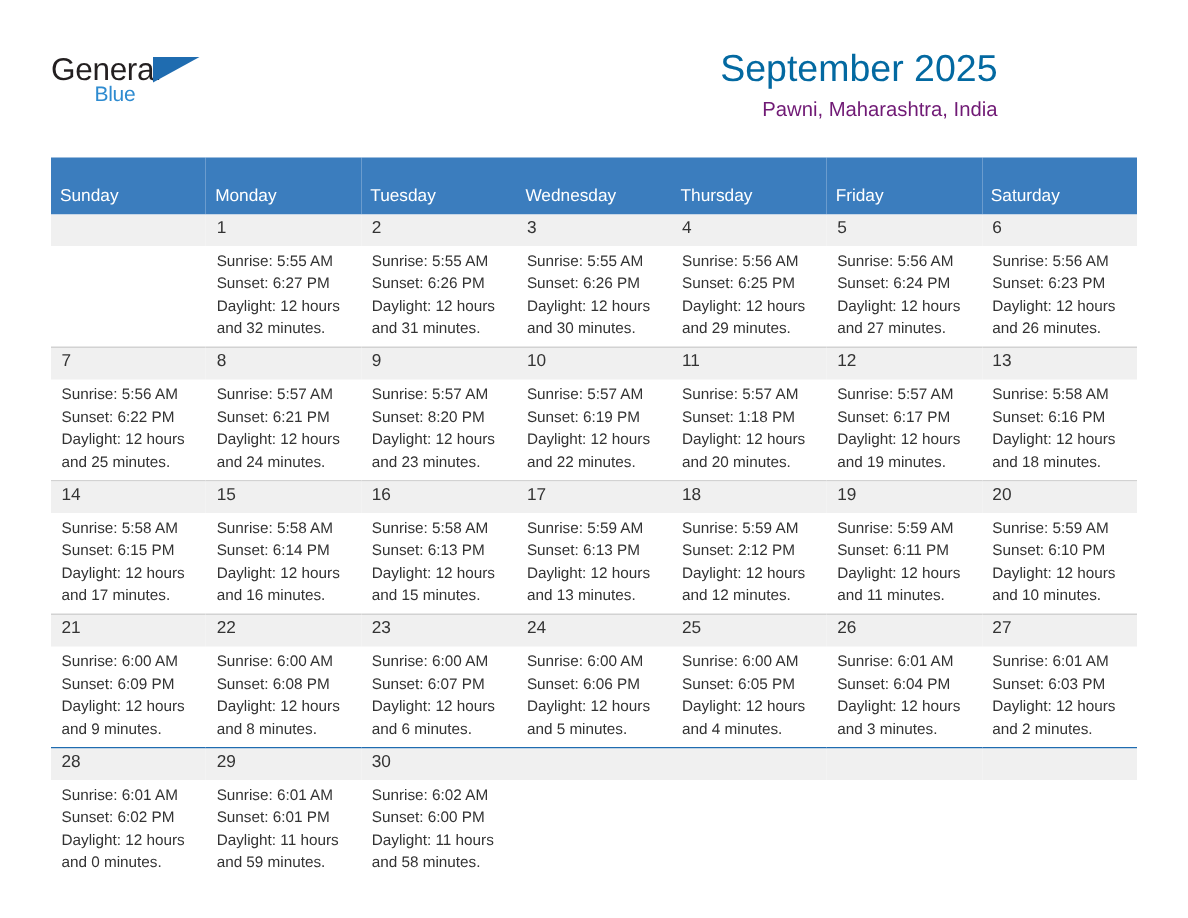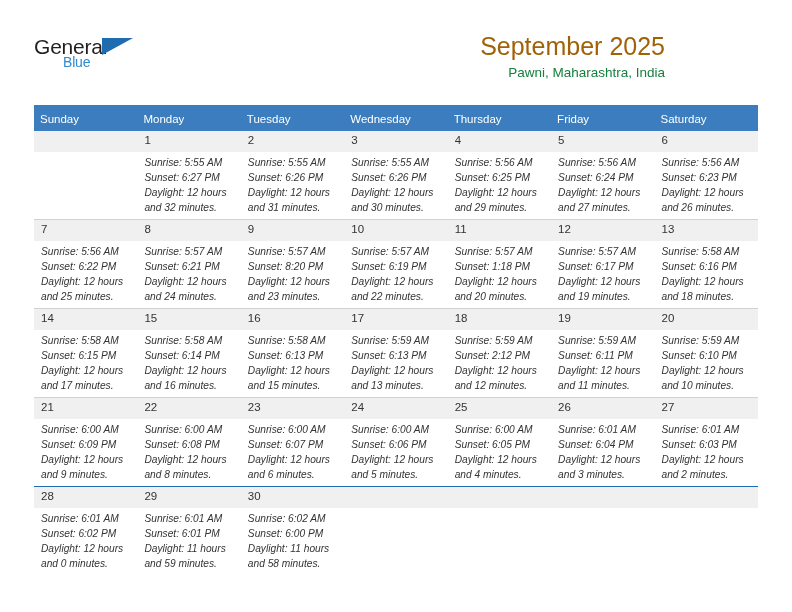--- a/index.html
+++ b/index.html
@@ -64,48 +64,48 @@
     line-height: 1;
   }
   .title-block {
     position: absolute;
     right: 0;
     top: 0;
     text-align: right;
   }
   .cal-title {
     font-size: 25px;
-    color: #a16207;
+    color: #0369a1;
     line-height: 1.15;
     white-space: nowrap;
   }
   .cal-subtitle {
     margin-top: 4px;
     font-size: 13.5px;
-    color: #15803d;
+    color: #701a75;
     line-height: 1.15;
     white-space: nowrap;
   }
 
   
   .calendar {
     position: absolute;
     left: 34px;
     top: 105px;
     width: 724px;
     border-collapse: collapse;
     table-layout: fixed;
   }
   .calendar th {
     background: #3b7dbe;
     color: #ffffff;
     font-size: 11.5px;
     font-weight: normal;
     text-align: left;
-    padding: 8px 0 5px 6px;
+    padding: 20px 0 5px 6px;
     height: 10px;
     line-height: 1.15;
   }
   .calendar td {
     vertical-align: top;
     padding: 0;
     width: 103.4px;
   }
 
   .daycell {
@@ -123,21 +123,20 @@
     box-sizing: content-box;
   }
   .daynum.empty {
     color: transparent;
   }
   .dayinfo {
     padding: 4px 6px 0 7px;
     font-size: 10.2px;
     color: #333333;
     line-height: 1.47;
-    font-style: italic;
   }
   .dayinfo div {
     white-space: nowrap;
   }
 
   
   tr.week > td {
     border-top: 1px solid #d2d2d2;
   }
   tr.week.first > td {

